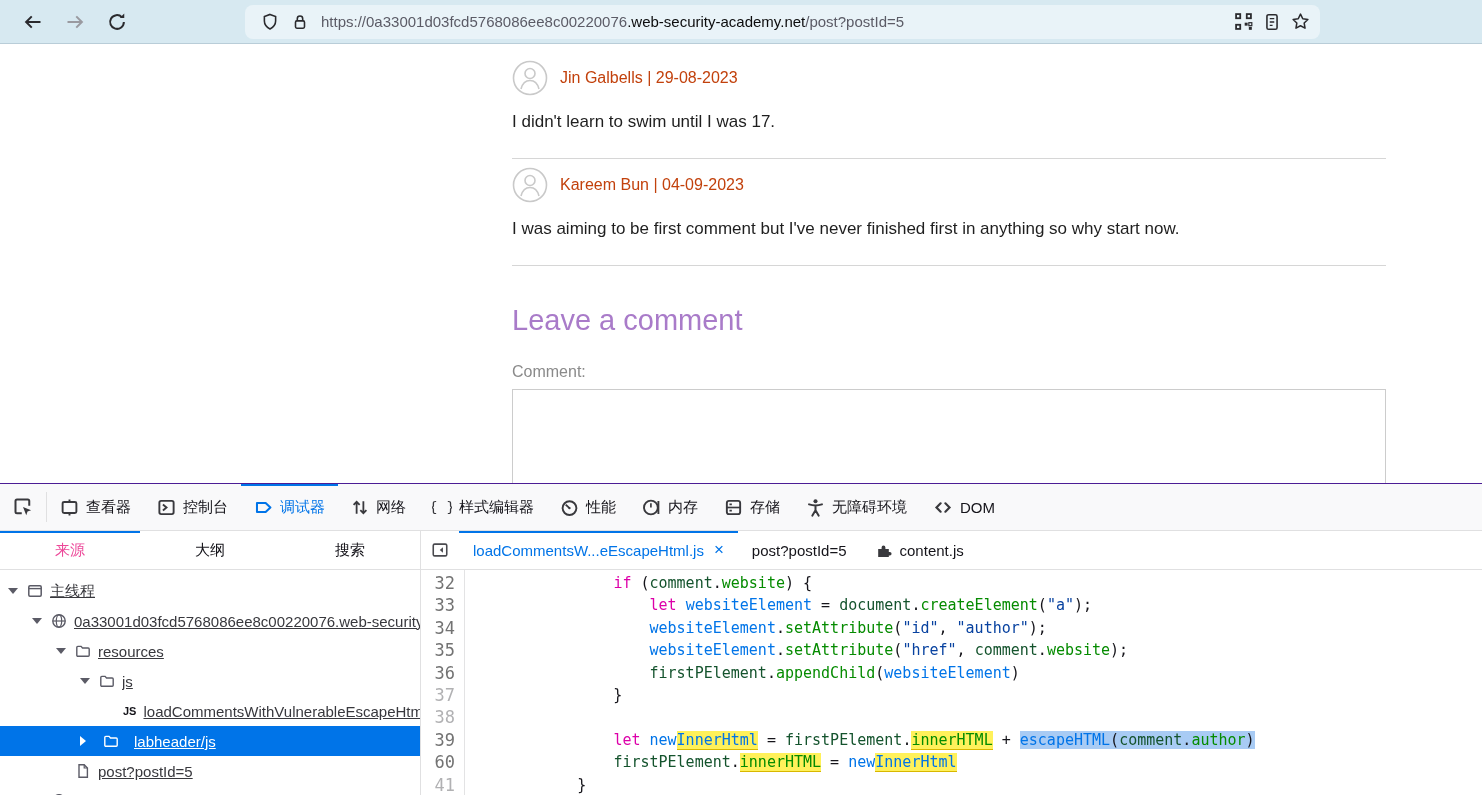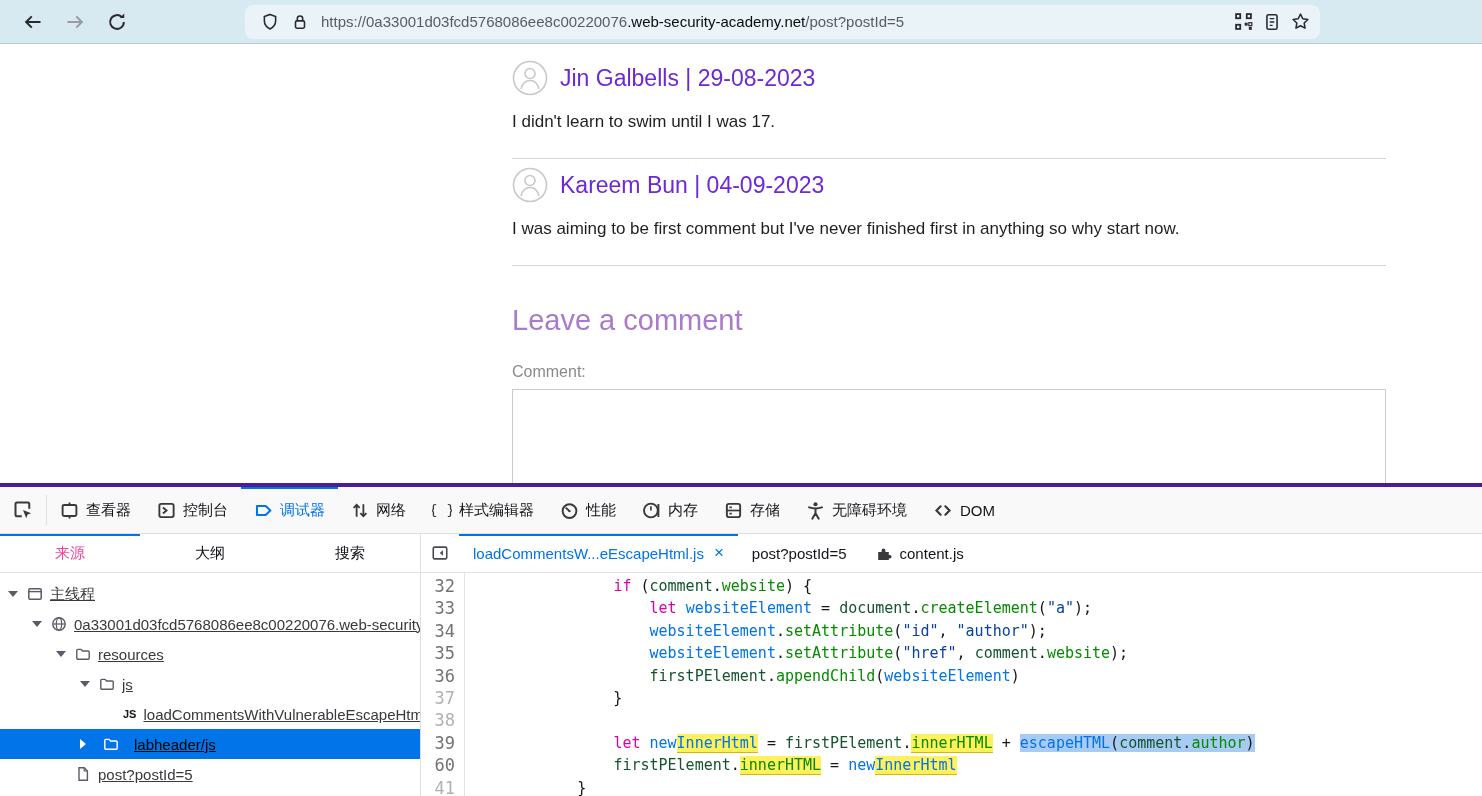--- a/index.html
+++ b/index.html
@@ -16,30 +16,30 @@
   .url-ico { width:30px; height:30px; display:flex; align-items:center; justify-content:center; }
   .url-text { font-size:15px; margin-left:6px; white-space:nowrap; overflow:hidden; flex:1; }
   .url-gray { color:#5b5b66; }
   .url-host { color:#0c0c0d; }
   .url-right { display:flex; align-items:center; gap:10px; }
 
   
   .page { height:439px; background:#fff; overflow:hidden; }
   .content { width:874px; margin-left:512px; padding-top:8px; }
   .comment-head { display:flex; align-items:center; gap:12px; margin-top:8px; height:36px; }
-  .comment-name { font-size:23px; color:#6d28d9; }
+  .comment-name { font-size:16px; color:#c2410c; }
   .comment-body { font-size:17px; color:#1f1f1f; margin-top:16px; }
   .rule { border:none; border-top:1px solid #d6d6d6; margin-top:26px; }
   .leave-heading { font-size:29px; font-weight:400; margin-top:38px; }
   .comment-label { font-size:16px; color:#8a8a8a; margin-top:26px; }
   .comment-box { display:block; width:874px; height:130px; margin-top:8px;
     border:1px solid #cccccc; resize:none; outline:none; font-family:"Liberation Sans",sans-serif; }
 
   
-  .devtools { height:258px; border-top:4px solid #4c1d95; background:#fff; }
+  .devtools { height:258px; border-top:1px solid #4c1d95; background:#fff; }
   .dt-toolbar { height:47px; background:#f9f9fa; border-bottom:1px solid #e0e0e1;
     display:flex; align-items:stretch; }
   .dt-pick { width:46px; display:flex; align-items:center; justify-content:center; }
   .dt-vsep { width:1px; background:#e0e0e1; margin:8px 0; }
   .dt-tab { position:relative; display:flex; align-items:center; gap:7px; padding:0 13px;
     font-size:15px; color:#15141a; cursor:default; }
   .dt-tab.active { color:#0074e8; }
   .dt-tab.active::before { content:""; position:absolute; left:0; right:0; top:0; height:2px; background:#0074e8; }
 
   .dt-subbar { height:39px; background:#fff; border-bottom:1px solid #e0e0e1; display:flex; }
@@ -51,21 +51,21 @@
   .collapse-btn { width:38px; display:flex; align-items:center; justify-content:center; }
   .file-tab { position:relative; display:flex; align-items:center; gap:8px; padding:0 14px;
     font-size:15px; color:#15141a; white-space:nowrap; }
   .file-tab.active { color:#0074e8; }
   .file-tab.active::before { content:""; position:absolute; left:0; right:0; top:0; height:2px; background:#0074e8; }
   .tab-close { font-size:17px; color:#0074e8; margin-left:2px; }
 
   .dt-body { display:flex; height:225px; }
   .tree { width:421px; border-right:1px solid #e0e0e1; padding-top:6px; overflow:hidden; }
   .tree-row { height:30px; display:flex; align-items:center; font-size:15px; color:#38383d; white-space:nowrap; overflow:hidden; }
-  .tree-row.selected { background:#0074e8; color:#000000;gap:8px; }
+  .tree-row.selected { background:#0074e8; color:#ffffff;gap:8px; }
   .caret { width:0; height:0; display:inline-block; flex:none; }
   .caret.down { border-left:5px solid transparent; border-right:5px solid transparent; border-top:6px solid #5b5b66; }
   .caret.right { border-top:5px solid transparent; border-bottom:5px solid transparent; border-left:6px solid #5b5b66; }
   .tree-row.selected .caret.right { border-left-color:#fff; }
   .tree-ico { width:16px; height:16px; flex:none; margin-right:7px; display:inline-flex; }
   .tree-label { overflow:hidden;text-decoration:underline; }
   .js-badge { font-weight:bold; font-size:11px; color:#15141a; margin-right:7px; flex:none; }
 
   .editor { flex:1; display:flex; overflow:hidden; background:#fff; }
   .gutter { width:44px; flex:none; border-right:1px solid #e3e3e4; padding-top:2px; }

